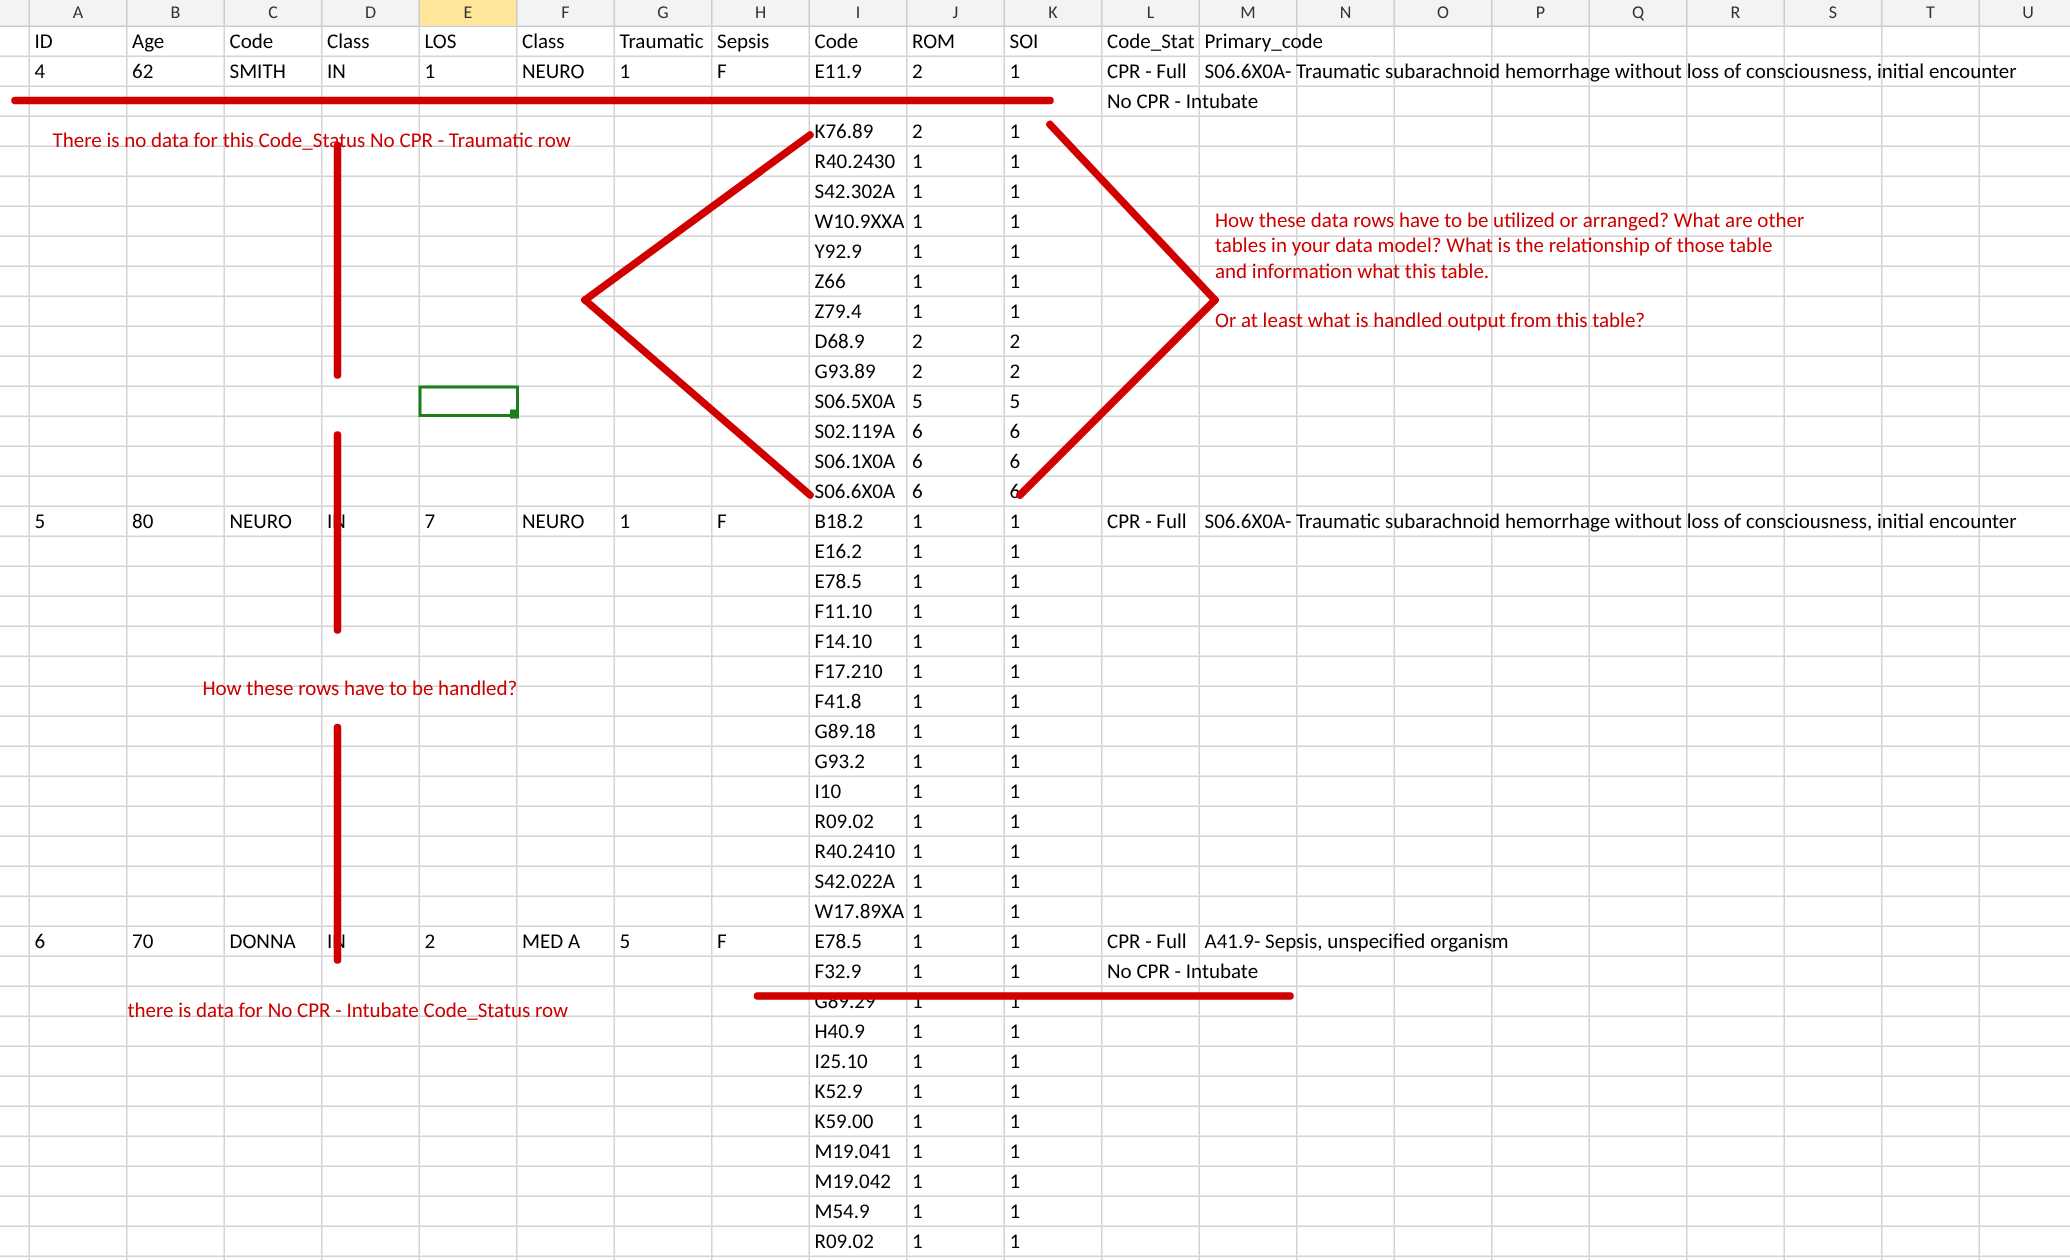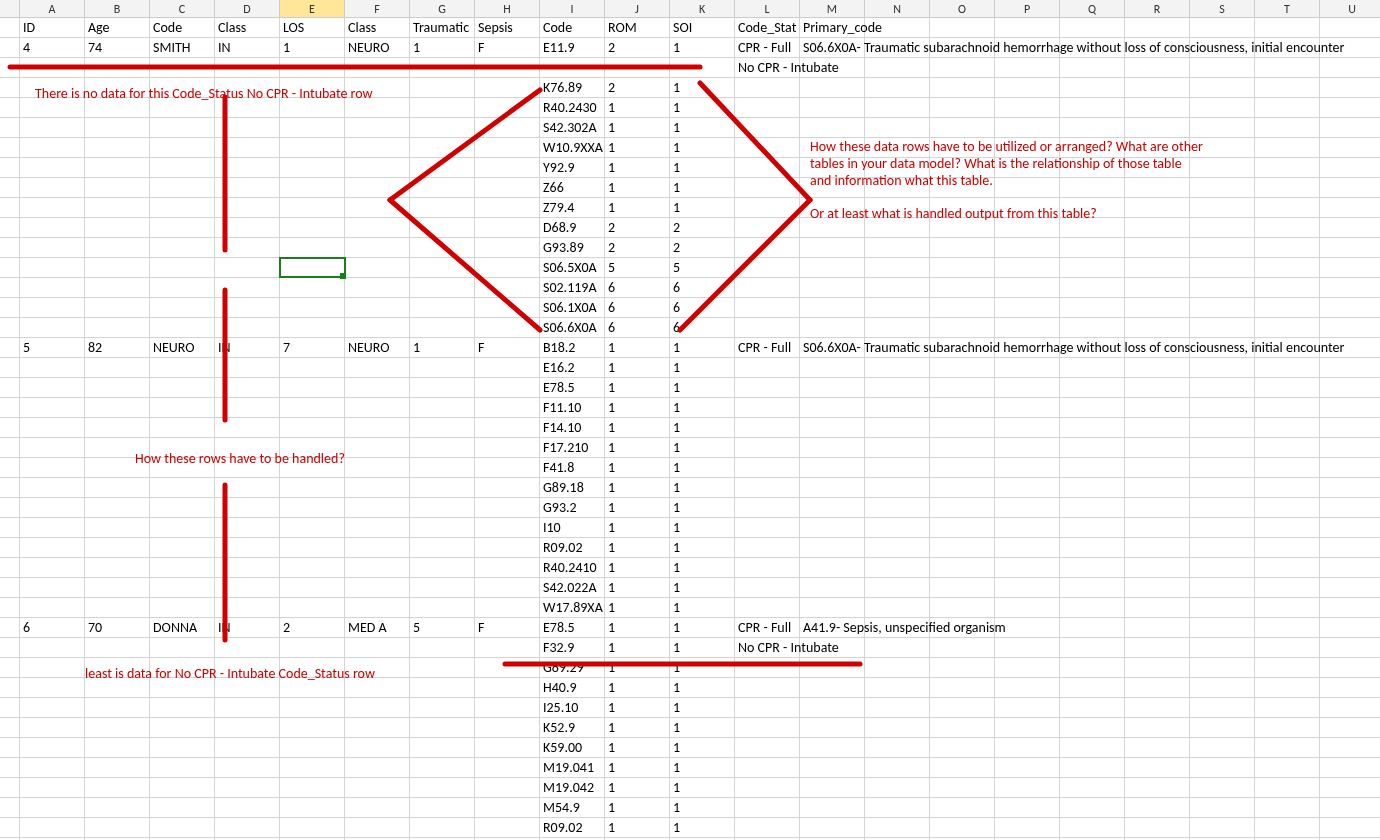--- a/index.html
+++ b/index.html
@@ -128,21 +128,21 @@
       <div class="cell" style="width: 65px;"></div>
       <div class="cell" style="width: 65px;"></div>
       <div class="cell" style="width: 65px;"></div>
       <div class="cell" style="width: 65px;"></div>
       <div class="cell" style="width: 65px;"></div>
       <div class="cell" style="width: 65px;"></div>
     </div>
     <div class="row">
       <div class="cell" style="width: 20px;"></div>
       <div class="cell" style="width: 65px;">4</div>
-      <div class="cell" style="width: 65px;">74</div>
+      <div class="cell" style="width: 65px;">62</div>
       <div class="cell" style="width: 65px;">SMITH</div>
       <div class="cell" style="width: 65px;">IN</div>
       <div class="cell" style="width: 65px;">1</div>
       <div class="cell" style="width: 65px;">NEURO</div>
       <div class="cell" style="width: 65px;">1</div>
       <div class="cell" style="width: 65px;">F</div>
       <div class="cell" style="width: 65px;">E11.9</div>
       <div class="cell" style="width: 65px;">2</div>
       <div class="cell" style="width: 65px;">1</div>
       <div class="cell overflow" style="width: 65px;">CPR - Full</div>
@@ -488,21 +488,21 @@
       <div class="cell" style="width: 65px;"></div>
       <div class="cell" style="width: 65px;"></div>
       <div class="cell" style="width: 65px;"></div>
       <div class="cell" style="width: 65px;"></div>
       <div class="cell" style="width: 65px;"></div>
       <div class="cell" style="width: 65px;"></div>
     </div>
     <div class="row">
       <div class="cell" style="width: 20px;"></div>
       <div class="cell" style="width: 65px;">5</div>
-      <div class="cell" style="width: 65px;">82</div>
+      <div class="cell" style="width: 65px;">80</div>
       <div class="cell" style="width: 65px;">NEURO</div>
       <div class="cell" style="width: 65px;">IN</div>
       <div class="cell" style="width: 65px;">7</div>
       <div class="cell" style="width: 65px;">NEURO</div>
       <div class="cell" style="width: 65px;">1</div>
       <div class="cell" style="width: 65px;">F</div>
       <div class="cell" style="width: 65px;">B18.2</div>
       <div class="cell" style="width: 65px;">1</div>
       <div class="cell" style="width: 65px;">1</div>
       <div class="cell overflow" style="width: 65px;">CPR - Full</div>
@@ -1133,19 +1133,19 @@
 
   <line x1="225" y1="290" x2="225" y2="420"></line>
 
   <line x1="225" y1="485" x2="225" y2="640"></line>
 
   <line x1="505" y1="664" x2="860" y2="664"></line>
 </svg>
 
 <style>svg.overlay path{display:none}</style>
 
-<div class="anno" style="left:35px; top:85px;">There is no data for this Code_Status No CPR - Intubate row</div>
+<div class="anno" style="left:35px; top:85px;">There is no data for this Code_Status No CPR - Traumatic row</div>
 <div class="anno" style="left:810px; top:138px;">How these data rows have to be utilized or arranged? What are other</div>
 <div class="anno" style="left:810px; top:155px;">tables in your data model? What is the relationship of those table</div>
 <div class="anno" style="left:810px; top:172px;">and information what this table.</div>
 <div class="anno" style="left:810px; top:205px;">Or at least what is handled output from this table?</div>
 <div class="anno" style="left:135px; top:450px;">How these rows have to be handled?</div>
-<div class="anno" style="left:85px; top:665px;">least is data for No CPR - Intubate Code_Status row</div>
+<div class="anno" style="left:85px; top:665px;">there is data for No CPR - Intubate Code_Status row</div>
 
 </body></html>

